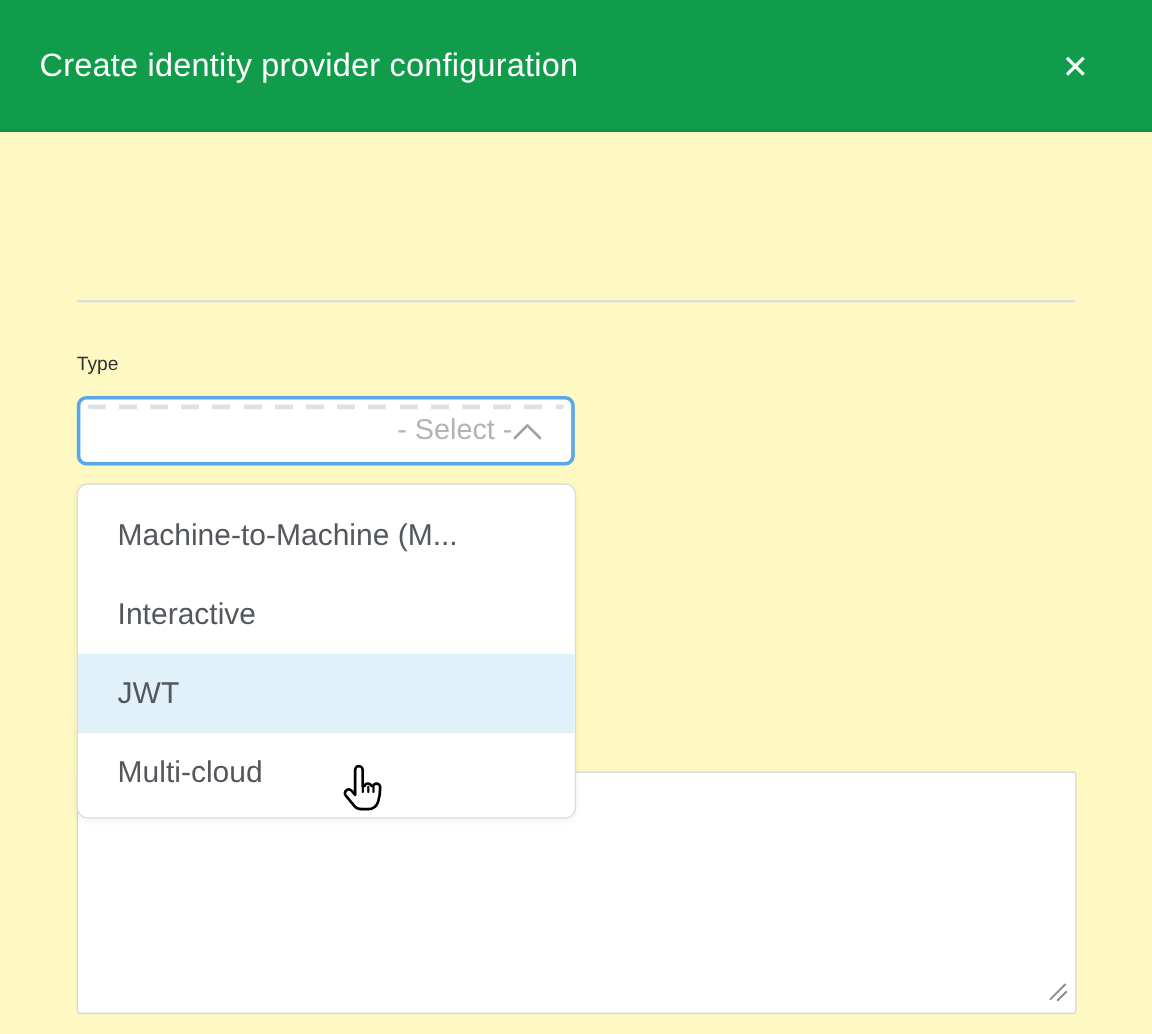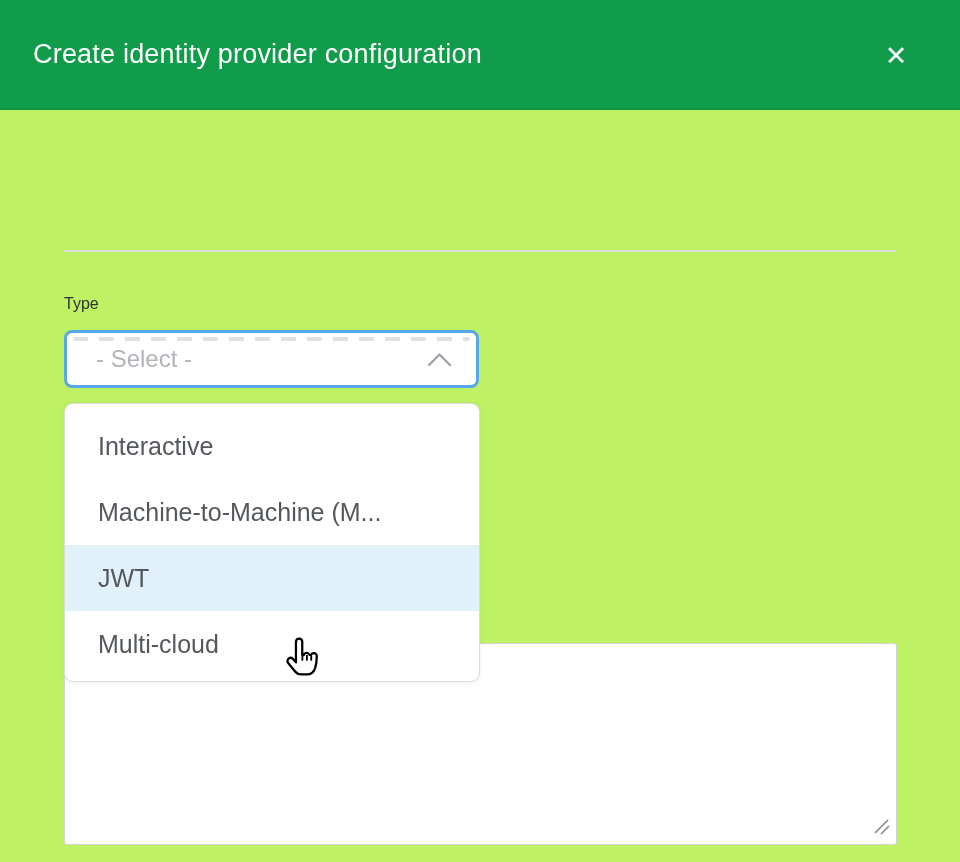--- a/index.html
+++ b/index.html
@@ -1,19 +1,19 @@
 <!DOCTYPE html>
 <html><head>
 <meta charset="utf-8">
 <style>
   * { margin: 0; padding: 0; box-sizing: border-box; }
   html, body { width: 960px; height: 862px; background: #ffffff; overflow: hidden; }
   body { font-family: "Liberation Sans", "DejaVu Sans", sans-serif; }
 
-  .screen { position: relative; width: 960px; height: 862px; background: #bef264; }
+  .screen { position: relative; width: 960px; height: 862px; background: #fef9c3; }
 
   
   .modal-header {
     position: absolute; left: 0; top: 0; width: 960px; height: 110px;
     background: #119c4b;
     border-bottom: 2px solid rgba(0,0,0,0.07);
     display: flex; align-items: center;
   }
   .modal-title {
     position: absolute; left: 33px; top: 0; height: 108px;
@@ -42,20 +42,21 @@
     position: absolute; left: 64px; top: 295px;
     font-size: 16px; font-weight: 400; color: #2f3235;
   }
   .select-box {
     position: absolute; left: 64px; top: 330px; width: 415px; height: 58px;
     background: #ffffff;
     border: 3px solid #57a7ea; border-radius: 8px;
     display: flex; align-items: center;
     padding: 0 24px 0 29px;
     cursor: pointer;
+    text-align: right;
   }
   .select-dashes {
     position: absolute; left: 6px; right: 6px; top: 4px; height: 4px;
     background: repeating-linear-gradient(90deg, #d4d7da 0 15px, transparent 15px 26px);
     opacity: 0.75; border-radius: 2px; pointer-events: none;
   }
   .select-placeholder {
     flex: 1; font-size: 24px; color: #b0b4b8; font-weight: 400;
   }
   .chevron-up { width: 25px; height: 15px; display: block; }
@@ -113,22 +114,22 @@
 
   <div class="select-box">
     <div class="select-dashes"></div>
     <span class="select-placeholder">- Select -</span>
     <svg class="chevron-up" viewBox="0 0 25 15">
       <polyline points="2,13 12.5,2.5 23,13" fill="none" stroke="#9aa0a6" stroke-width="2.2" stroke-linecap="round" stroke-linejoin="round"></polyline>
     </svg>
   </div>
 
   <div class="dropdown">
+    <div class="dropdown-option">Machine-to-Machine (M...</div>
     <div class="dropdown-option">Interactive</div>
-    <div class="dropdown-option">Machine-to-Machine (M...</div>
     <div class="dropdown-option highlighted">JWT</div>
     <div class="dropdown-option">Multi-cloud</div>
   </div>
 
   <textarea class="details-textarea" style=""></textarea>
   <svg class="resize-handle" viewBox="0 0 20 20">
     <line x1="2" y1="15" x2="15" y2="2" stroke="#8b8b8b" stroke-width="1.7"></line>
     <line x1="8" y1="16" x2="16" y2="8" stroke="#8b8b8b" stroke-width="1.7"></line>
   </svg>
 

